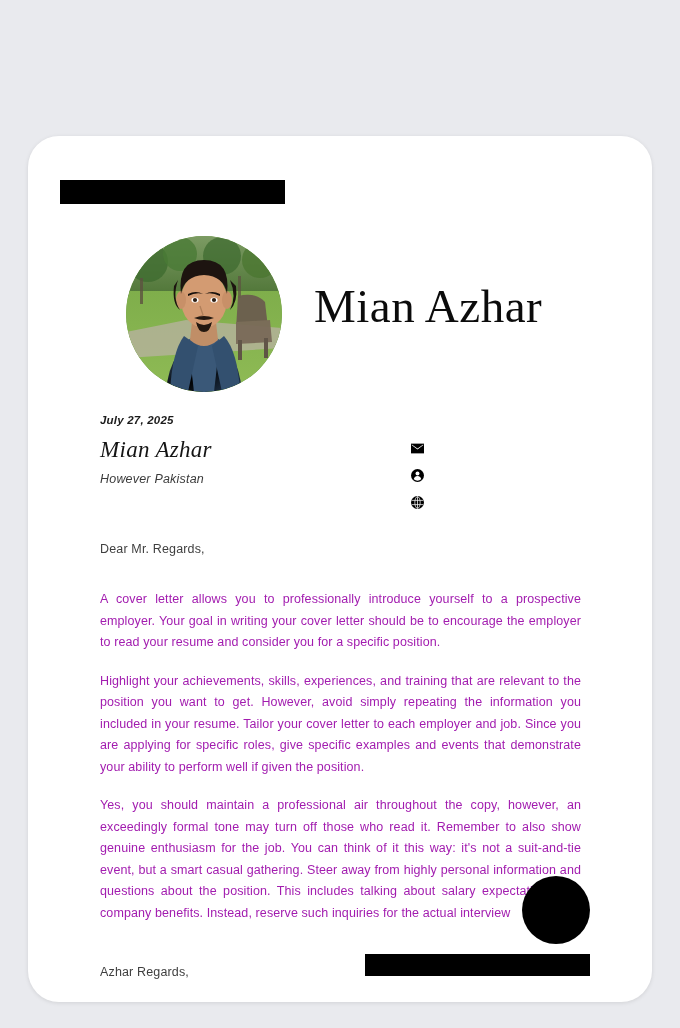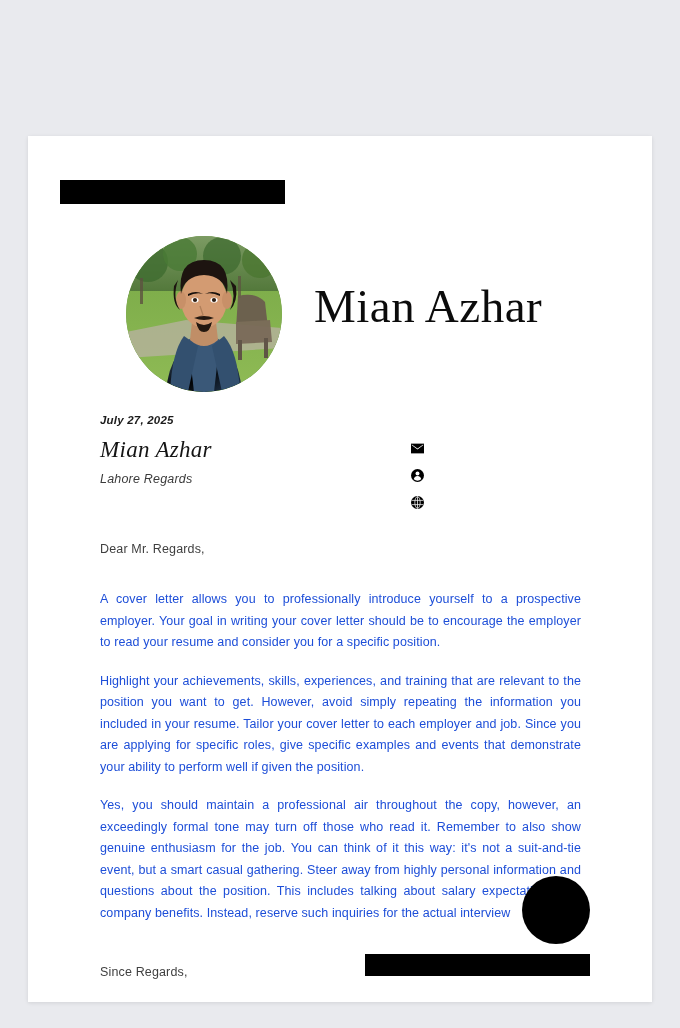--- a/index.html
+++ b/index.html
@@ -19,20 +19,21 @@
   
   #letter-page {
     position: absolute;
     left: 28px;
     top: 136px;
     width: 624px;
     height: 866px;
     background: #ffffff;
     box-shadow: 0 1px 4px rgba(0,0,0,0.10);
     overflow: hidden;
+    border-radius: 31px;
   }
 
   
   .bar-top {
     position: absolute;
     left: 32px;
     top: 44px;
     width: 225px;
     height: 24px;
     background: #000000;
@@ -144,21 +145,21 @@
   }
   .salutation {
     font-size: 12.5px;
     color: #3f3f3f;
     letter-spacing: 0.15px;
     margin-bottom: 33px;
   }
   .para {
     font-size: 12.5px;
     line-height: 1.72;
-    color: #1d4ed8;
+    color: #a21caf;
     text-align: justify;
     letter-spacing: 0.1px;
     margin-bottom: 17px;
   }
   .para:last-of-type { margin-bottom: 0; }
   .closing {
     font-size: 12.5px;
     color: #3f3f3f;
     letter-spacing: 0.15px;
     margin-top: 41px;
@@ -232,21 +233,21 @@
         </g>
       </svg>
     </div>
 
     <div class="display-name">Mian Azhar</div>
   </div>
 
   <div class="sender-block">
     <div class="letter-date">July 27, 2025</div>
     <div class="sender-name">Mian Azhar</div>
-    <div class="sender-location">Lahore Regards</div>
+    <div class="sender-location">However Pakistan</div>
   </div>
 
   <div class="contact-col">
     <span class="ico">
       <svg viewBox="0 0 16 16">
           <path d="M0 2h16v12H0z" fill="#000"></path>
           <path d="M1 3l7 5 7-5v1L8 9.3 1 4z" fill="#fff"></path>
         </svg>
     </span>
     <span class="ico">
@@ -267,19 +268,19 @@
           </g>
         </svg>
     </span>
   </div>
 
   <div class="letter-body">
     <div class="salutation">Dear Mr. Regards,</div>
     <p class="para">A cover letter allows you to professionally introduce yourself to a prospective employer. Your goal in writing your cover letter should be to encourage the employer to read your resume and consider you for a specific position.</p>
     <p class="para">Highlight your achievements, skills, experiences, and training that are relevant to the position you want to get. However, avoid simply repeating the information you included in your resume. Tailor your cover letter to each employer and job. Since you are applying for specific roles, give specific examples and events that demonstrate your ability to perform well if given the position.</p>
     <p class="para">Yes, you should maintain a professional air throughout the copy, however, an exceedingly formal tone may turn off those who read it. Remember to also show genuine enthusiasm for the job. You can think of it this way: it's not a suit-and-tie event, but a smart casual gathering. Steer away from highly personal information and questions about the position. This includes talking about salary expectations and company benefits. Instead, reserve such inquiries for the actual interview</p>
-    <div class="closing">Since Regards,</div>
+    <div class="closing">Azhar Regards,</div>
   </div>
 
   <div class="dot-bottom"></div>
   <div class="bar-bottom"></div>
 
 </div>
 
 </body></html>

